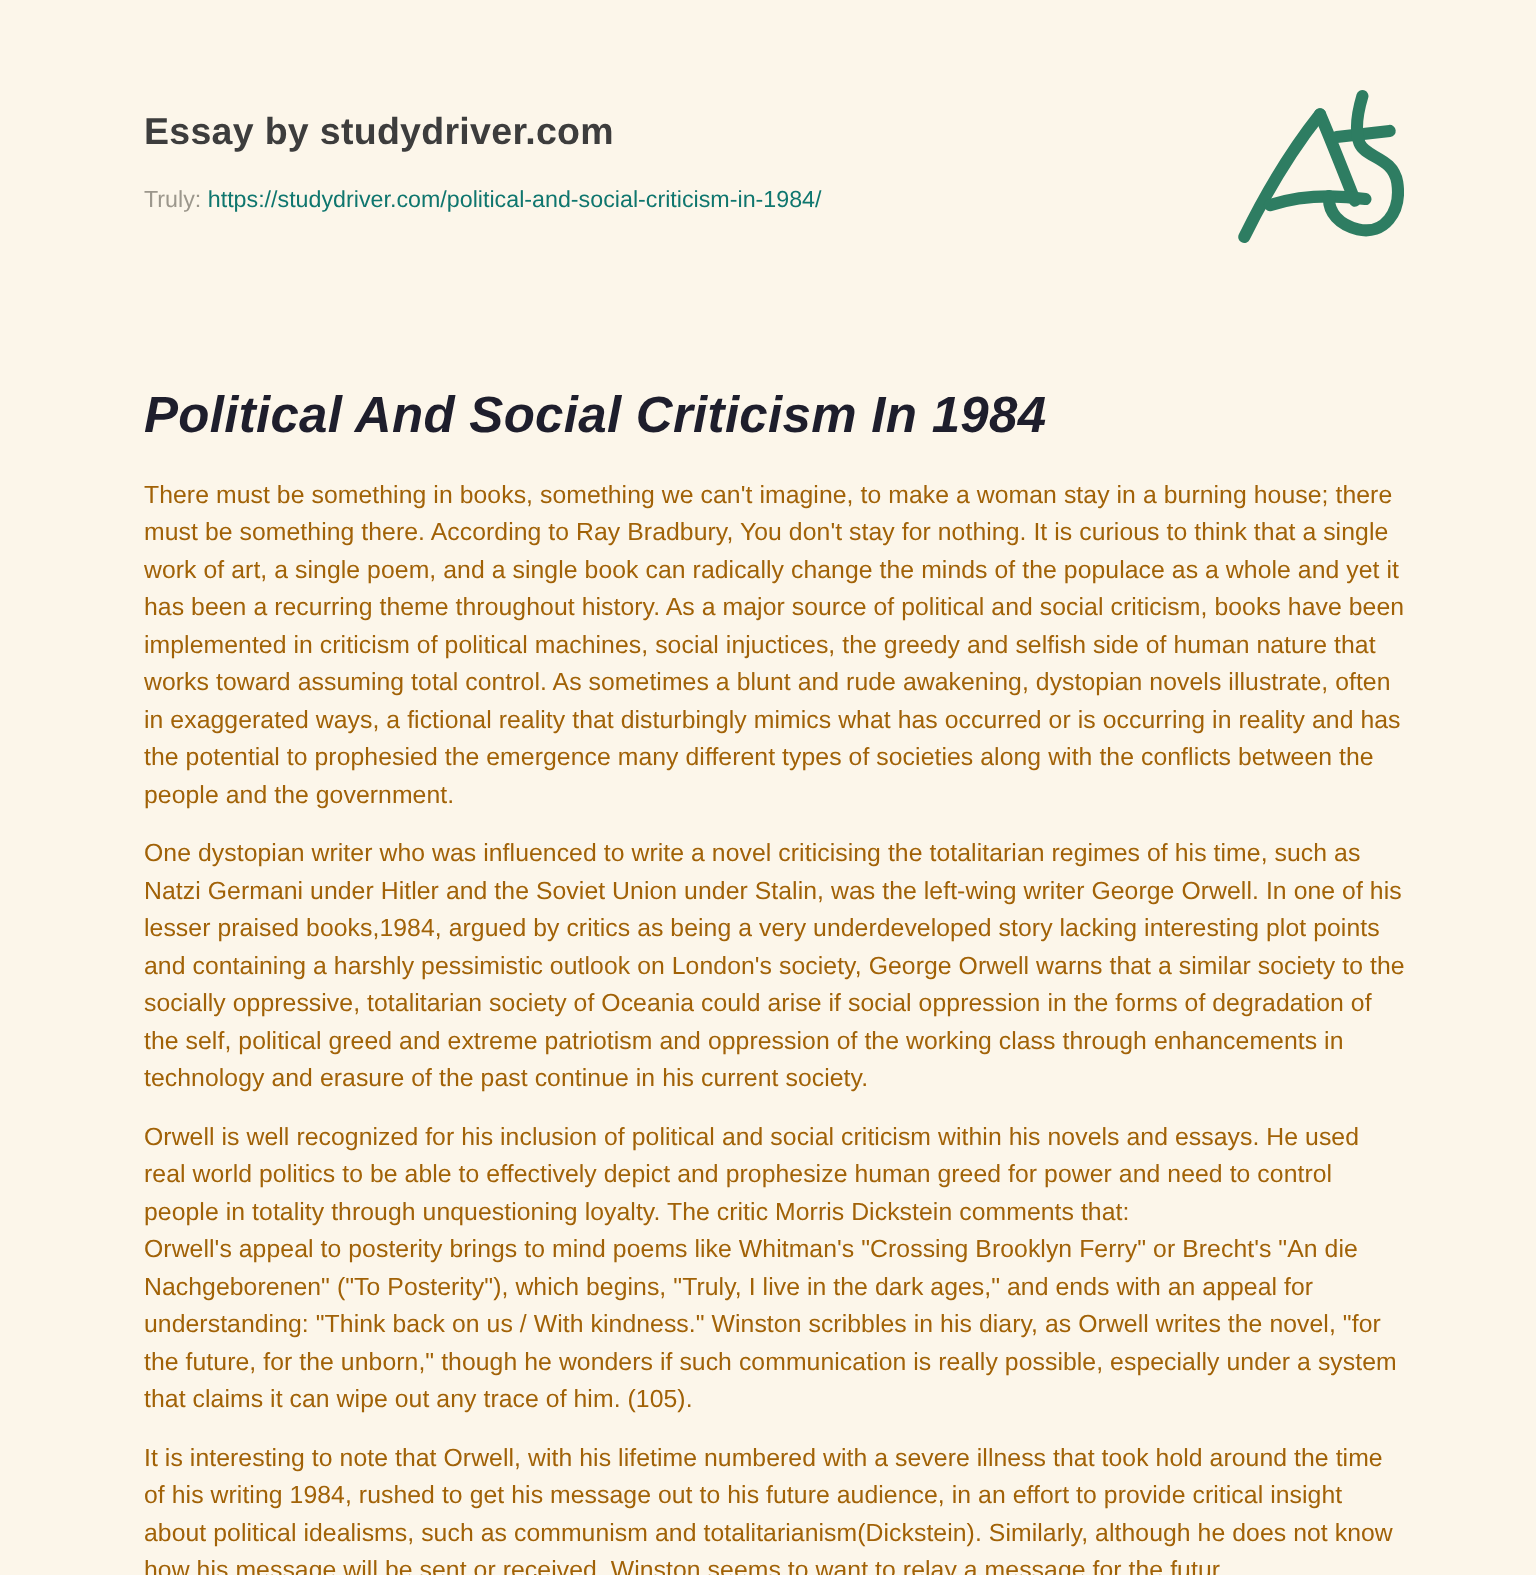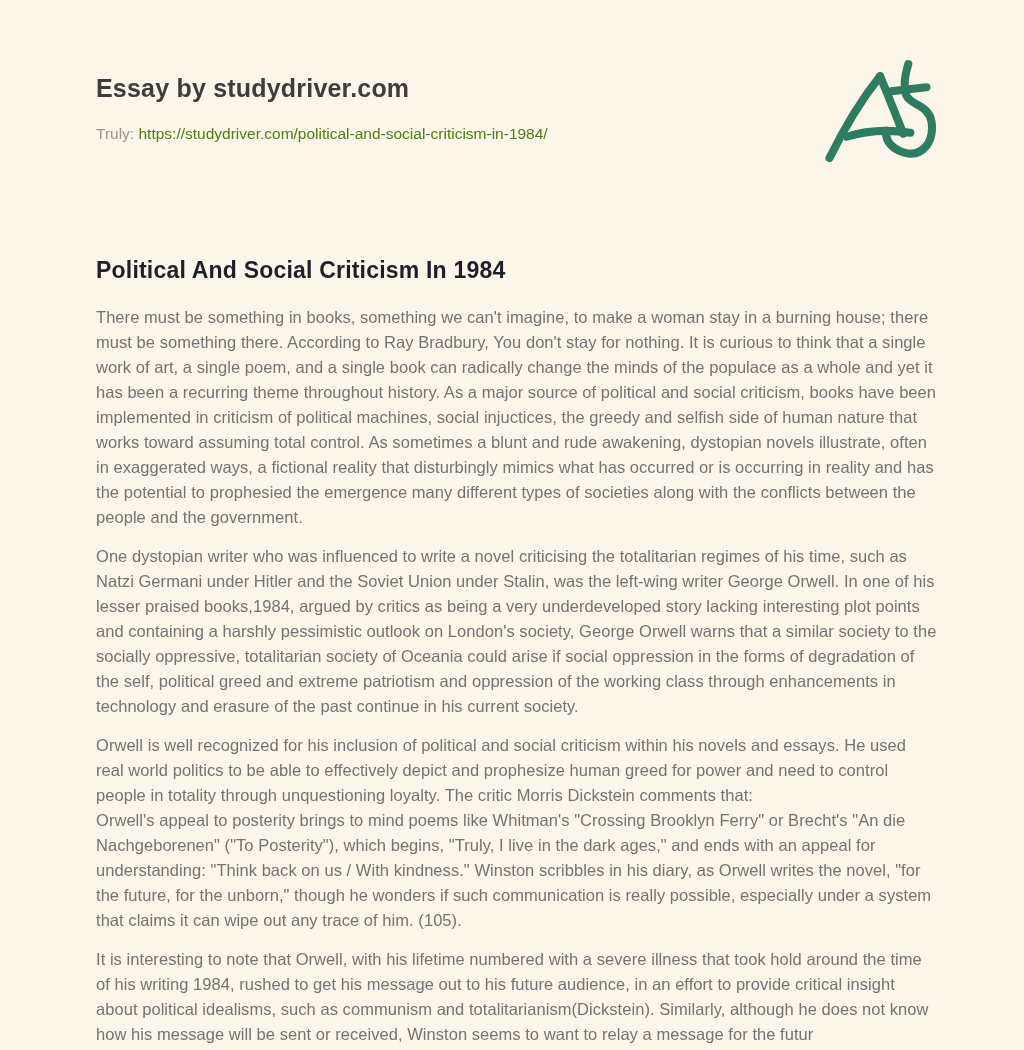--- a/index.html
+++ b/index.html
@@ -40,46 +40,47 @@
   }
   .logo {
     position: absolute;
     top: 58px;
     left: 822px;
     width: 114px;
     height: 106px;
   }
   .essay-title {
     margin: 114px 0 0 0;
-    font-size: 23px;
+    font-size: 34px;
     font-weight: 700;
     color: #1e1e2c;
     letter-spacing: 0.2px;
     line-height: 1.2;
+    font-style: italic;
   }
   .content { margin-top: 20px; }
   .content p {
     margin: 0 0 14px 0;
     font-size: 16.5px;
     line-height: 25px;
-    color: #737373;
+    color: #a16207;
     letter-spacing: 0.05px;
     white-space: pre-line;
   }
 </style>
 </head>
 <body style="background-color: rgb(252, 246, 234);">
 
 <div class="doc">
 
   <h1 class="site-title" style="color: rgb(61, 61, 61);">Essay by studydriver.com</h1>
 
   <div class="source-line">
     <span class="source-label" style="color: rgb(156, 151, 140);">Truly:</span>
-    <a class="source-link" style="color: #4d7c0f;">https://studydriver.com/political-and-social-criticism-in-1984/</a>
+    <a class="source-link" style="color: #0f766e;">https://studydriver.com/political-and-social-criticism-in-1984/</a>
   </div>
 
   <div class="logo">
     <svg width="114" height="106" viewBox="0 0 112 105" aria-hidden="true">
       <g fill="none" stroke="#2e7d62" stroke-width="8" stroke-linecap="round" stroke-linejoin="round">
         <path d="M7 99 Q30 52 57 18"></path>
         <path d="M57 18 Q63 32 80 75"></path>
         <path d="M24 78 Q52 69 87 74"></path>
         <path d="M68 33 L103 29"></path>
         <path d="M85 6 Q79 26 83 37 C87 47 105 46 108 63 C111 83 99 98 82 94 C70 91 62 83 63 72"></path>

